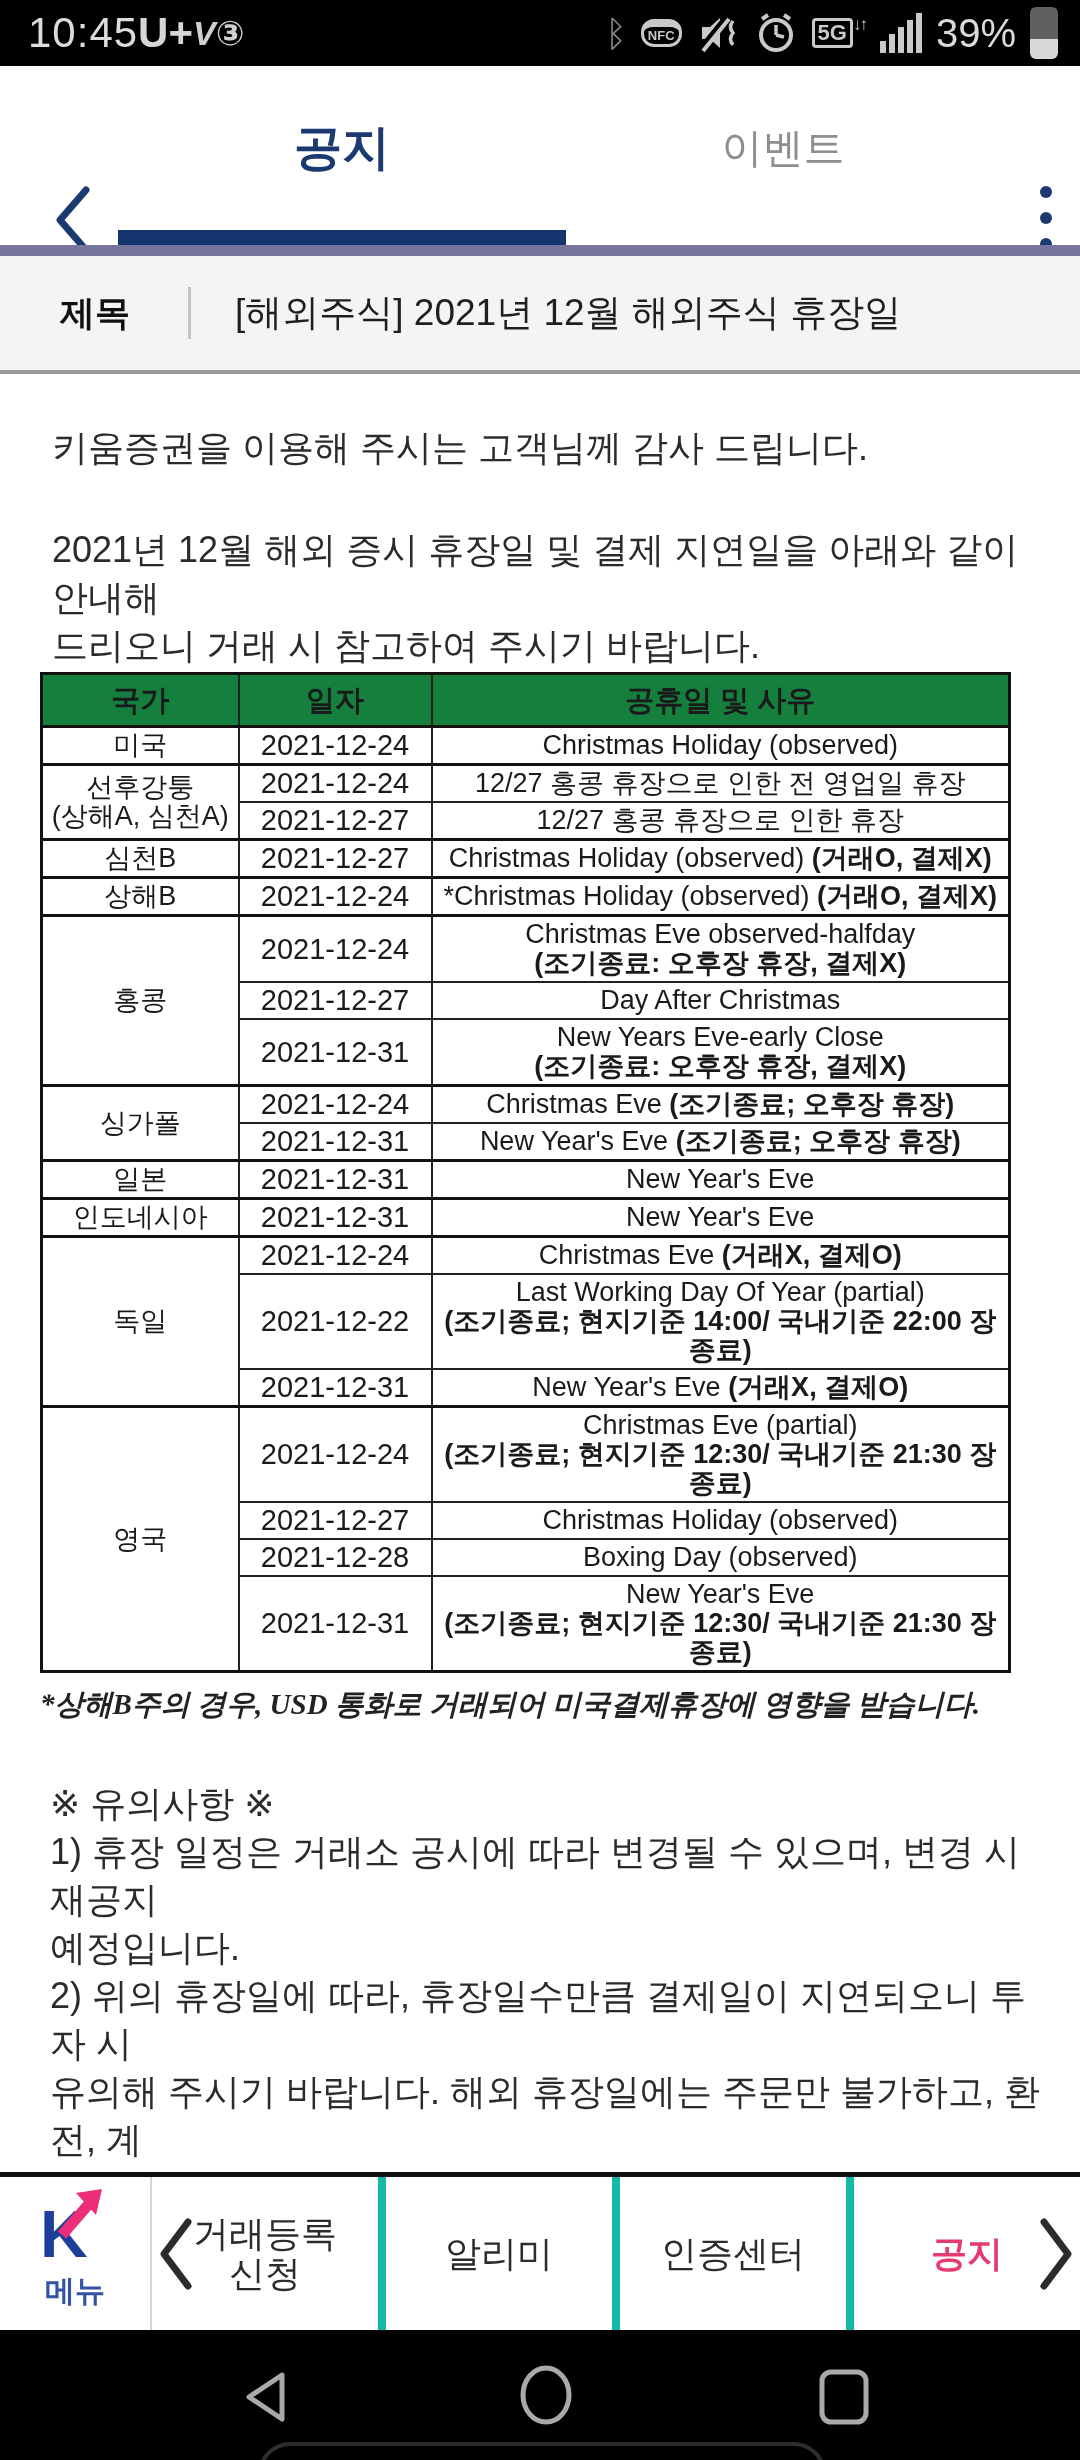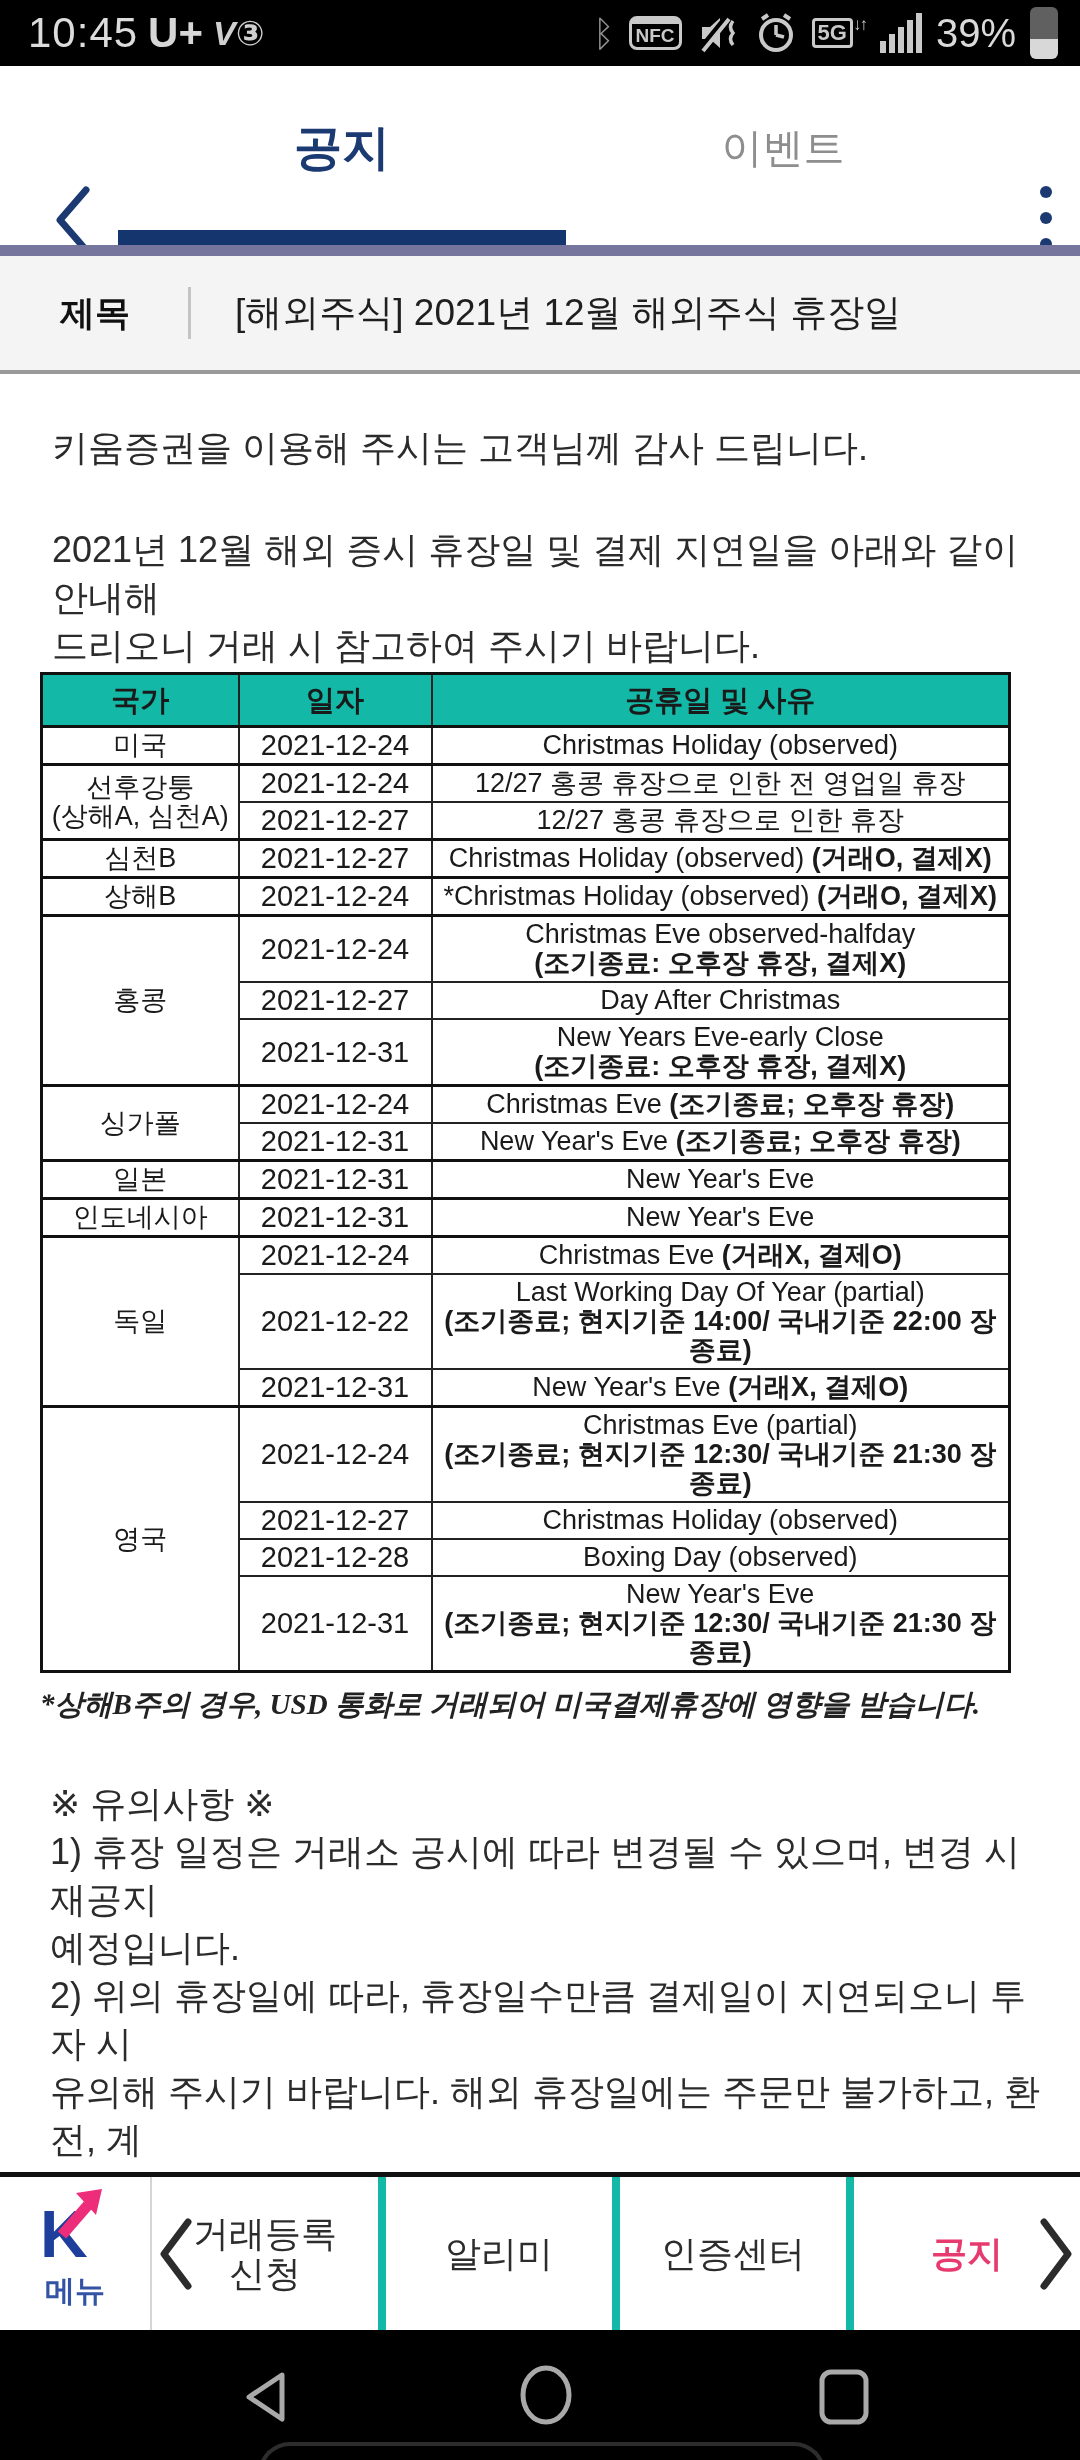--- a/index.html
+++ b/index.html
@@ -2,28 +2,28 @@
 <html><head>
 <meta charset="utf-8">
 <style>
   html,body{margin:0;padding:0;background:#000;}
   #screen{position:relative;width:1080px;height:2460px;background:#fff;overflow:hidden;
           font-family:"Liberation Sans","DejaVu Sans",sans-serif;}
 
   
   #status-bar{position:absolute;top:0;left:0;width:1080px;height:66px;background:#000;
               display:flex;align-items:center;color:#e8e8e8;}
-  .sb-left{display:flex;align-items:center;gap:10px;padding-left:28px;}
+  .sb-left{display:flex;align-items:center;padding-left:28px;}
   .sb-time{font-size:42px;color:#dcdcdc;letter-spacing:1px;}
   .sb-carrier{font-size:42px;font-weight:bold;color:#d6d6d6;}
   .sb-badge{font-size:34px;font-weight:bold;font-style:italic;color:#cfcfcf;}
   .sb-right{margin-left:auto;display:flex;align-items:center;gap:14px;padding-right:22px;}
   .bt-glyph{font-size:36px;color:#8f8f8f;font-family:"DejaVu Sans",sans-serif;}
-  .nfc-box{border:3px solid #c9c9c9;border-top:8px solid #c9c9c9;border-radius:8px;
-           color:#c9c9c9;font-size:19px;font-weight:bold;padding:2px 4px;line-height:1;}
+  .nfc-box{border:3px solid #c9c9c9;border-top:8px solid #c9c9c9;border-radius:13px;
+           color:#c9c9c9;font-size:13px;font-weight:bold;padding:2px 4px;line-height:1;}
   .icon-svg{display:block;}
   .fiveg{display:flex;flex-direction:row;align-items:flex-start;line-height:1;}
   .fiveg .box{border:3px solid #c9c9c9;border-radius:4px;font-size:22px;font-weight:bold;
               color:#c9c9c9;padding:1px 3px;}
   .fiveg .arrows{font-size:17px;color:#c9c9c9;margin-top:-2px;letter-spacing:-2px;}
   .sigbars{display:flex;align-items:flex-end;gap:3px;height:40px;}
   .sigbars i{display:block;width:6px;background:#c9c9c9;}
   .sb-batt-pct{font-size:40px;color:#dadada;}
   .battery{width:28px;height:52px;border-radius:6px;
            background:linear-gradient(to bottom,#606060 0 61%,#d8d8d8 61% 100%);}
@@ -51,21 +51,21 @@
   .para{position:absolute;left:52px;width:990px;font-size:36px;line-height:48px;color:#2b2b2b;
         white-space:pre-line;}
   #para-greeting{top:50px;}
   #para-intro{top:152px;}
 
   #table-wrap{position:absolute;top:298px;left:40px;width:968px;}
   table.holiday{border-collapse:collapse;width:968px;table-layout:fixed;}
   table.holiday th,table.holiday td{border:2px solid #222;text-align:center;vertical-align:middle;
         color:#1a1a1a;padding:3px 6px;line-height:29px;overflow:hidden;}
   table.holiday{border:3px solid #111;}
-  table.holiday th{background:#14b8a6;font-size:29px;font-weight:bold;height:44px;}
+  table.holiday th{background:#15803d;font-size:29px;font-weight:bold;height:44px;}
   td.country{font-size:27px;}
   td.date{font-size:29px;font-family:"Liberation Sans","DejaVu Sans",sans-serif;}
   td.reason{font-size:27px;}
   td.reason .b{font-weight:bold;}
   tr.gstart td{border-top:3px solid #111;}
   col.c1{width:197px;} col.c2{width:193px;} col.c3{width:578px;}
 
   #footnote{margin-top:12px;font-size:29px;font-style:italic;font-weight:bold;color:#222;
             font-family:"Liberation Serif","DejaVu Serif",serif;}
 

